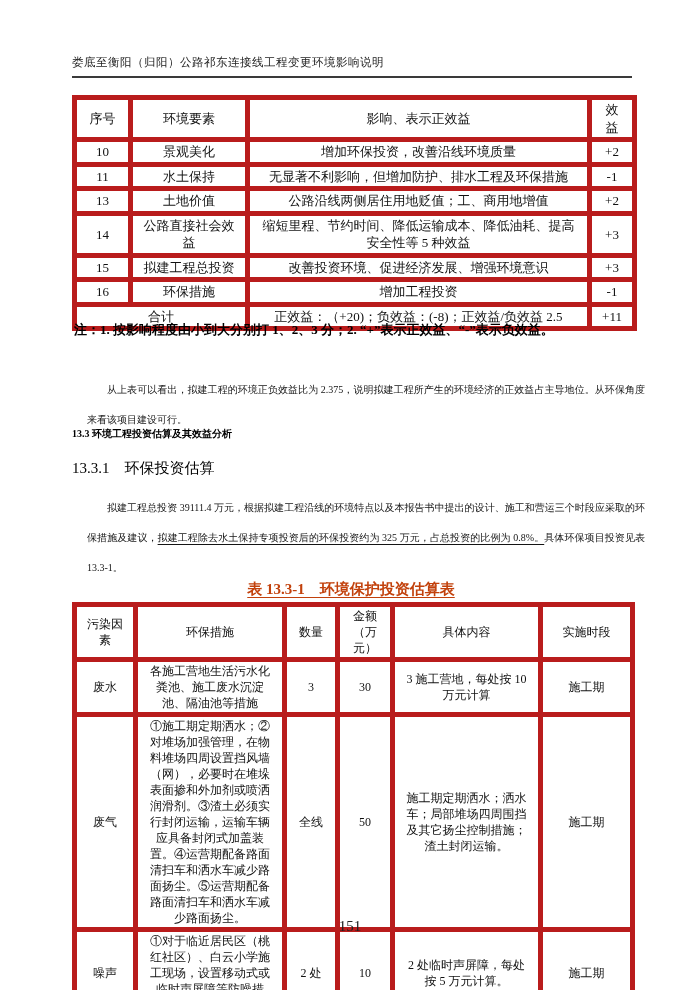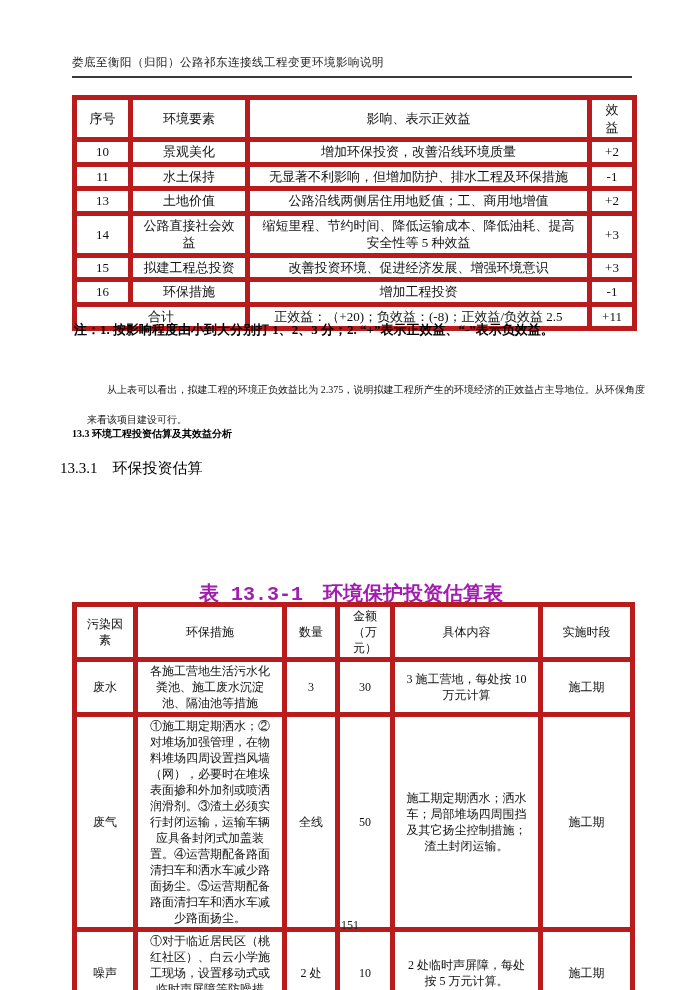--- a/index.html
+++ b/index.html
@@ -45,33 +45,33 @@
   }
   .p1 { top:360px; }
   .p2 { top:478px; }
   .u { text-decoration:underline; text-underline-offset:3px; }
   
   .h1 {
     position:absolute; top:427px; left:72px; width:558px;
     font-weight:bold; font-size:10px; color:#000;
   }
   .h2 {
-    position:absolute; top:459px; left:60px; width:558px;
+    position:absolute; top:459px; left:72px; width:558px;
     font-size:15px; color:#000;
   }
   
   .table-title {
     position:absolute; top:580px; left:72px; width:558px;
-    text-align:center; font-weight:bold; font-size:20px; color:#a21caf;font-family:Liberation Mono, monospace;
+    text-align:center; font-weight:bold; font-size:15px; color:#c2410c;
   }
   .table-title .u-title { text-decoration:underline; text-underline-offset:3px; }
   
   .page-number {
     position:absolute; top:918px; left:0; width:700px;
-    text-align:center; font-size:12px; color:#222;
+    text-align:center; font-size:15px; color:#222;
   }
 </style>
 </head>
 <body>
 
 <div class="page">
 
   <div class="doc-header">娄底至衡阳（归阳）公路祁东连接线工程变更环境影响说明</div>
   <div class="header-rule"></div>
 
@@ -133,20 +133,21 @@
     </tbody>
   </table>
 
   <div class="note">注：1. 按影响程度由小到大分别打 1、2、3 分；2. “+”表示正效益、“-”表示负效益。</div>
 
   <p class="body-para p1">从上表可以看出，拟建工程的环境正负效益比为 2.375，说明拟建工程所产生的环境经济的正效益占主导地位。从环保角度来看该项目建设可行。</p>
 
   <div class="h1">13.3  环境工程投资估算及其效益分析</div>
   <div class="h2">13.3.1　环保投资估算</div>
 
+  <p class="body-para p2"><span>拟建工程总投资 39111.4 万元，根据拟建工程沿线的环境特点以及本报告书中提出的设计、施工和营运三个时段应采取的环保措施及建议，</span><span class="u">拟建工程除去水土保持专项投资后的环保投资约为 325 万元，占总投资的比例为 0.8%。</span><span>具体环保项目投资见表 13.3-1。</span></p>
 
   <div class="table-title"><span class="u-title">表 13.3-1　环境保护投资估算表</span></div>
 
   <table class="t2">
     <colgroup>
       <col style="width:61px">
         <col style="width:149px">
         <col style="width:53px">
         <col style="width:55px">
         <col style="width:148px">

